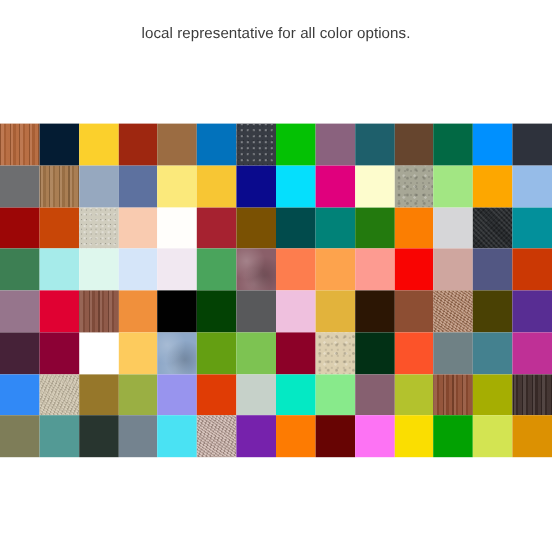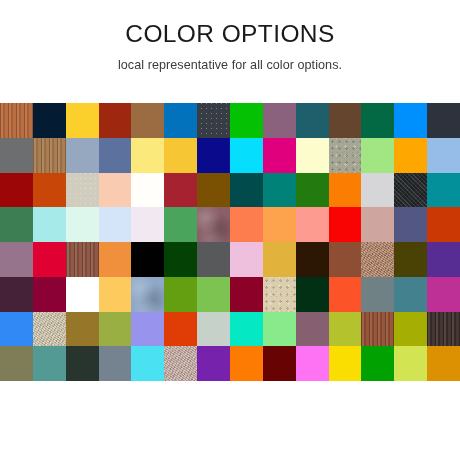--- a/index.html
+++ b/index.html
@@ -118,21 +118,20 @@
       radial-gradient(circle at 70% 65%, rgba(0,0,0,0.20), transparent 50%),
       radial-gradient(circle at 45% 85%, rgba(255,255,255,0.14), transparent 40%);
   }
 </style>
 </head>
 <body>
 
 <div id="page">
 
   <div class="header">
-    <h1 class="page-title">COLOR OPTIONS</h1>
     <p class="subtitle">
       <span class="subtitle-line">local representative for all color options.</span>
     </p>
   </div>
 
   <div class="swatch-grid" id="swatch-grid">
       <div class="swatch tex-wood" style="background-color: rgb(181, 103, 58);"></div>
       <div class="swatch" style="background-color: rgb(4, 28, 51);"></div>
       <div class="swatch" style="background-color: rgb(251, 208, 44);"></div>
       <div class="swatch" style="background-color: rgb(158, 39, 16);"></div>

